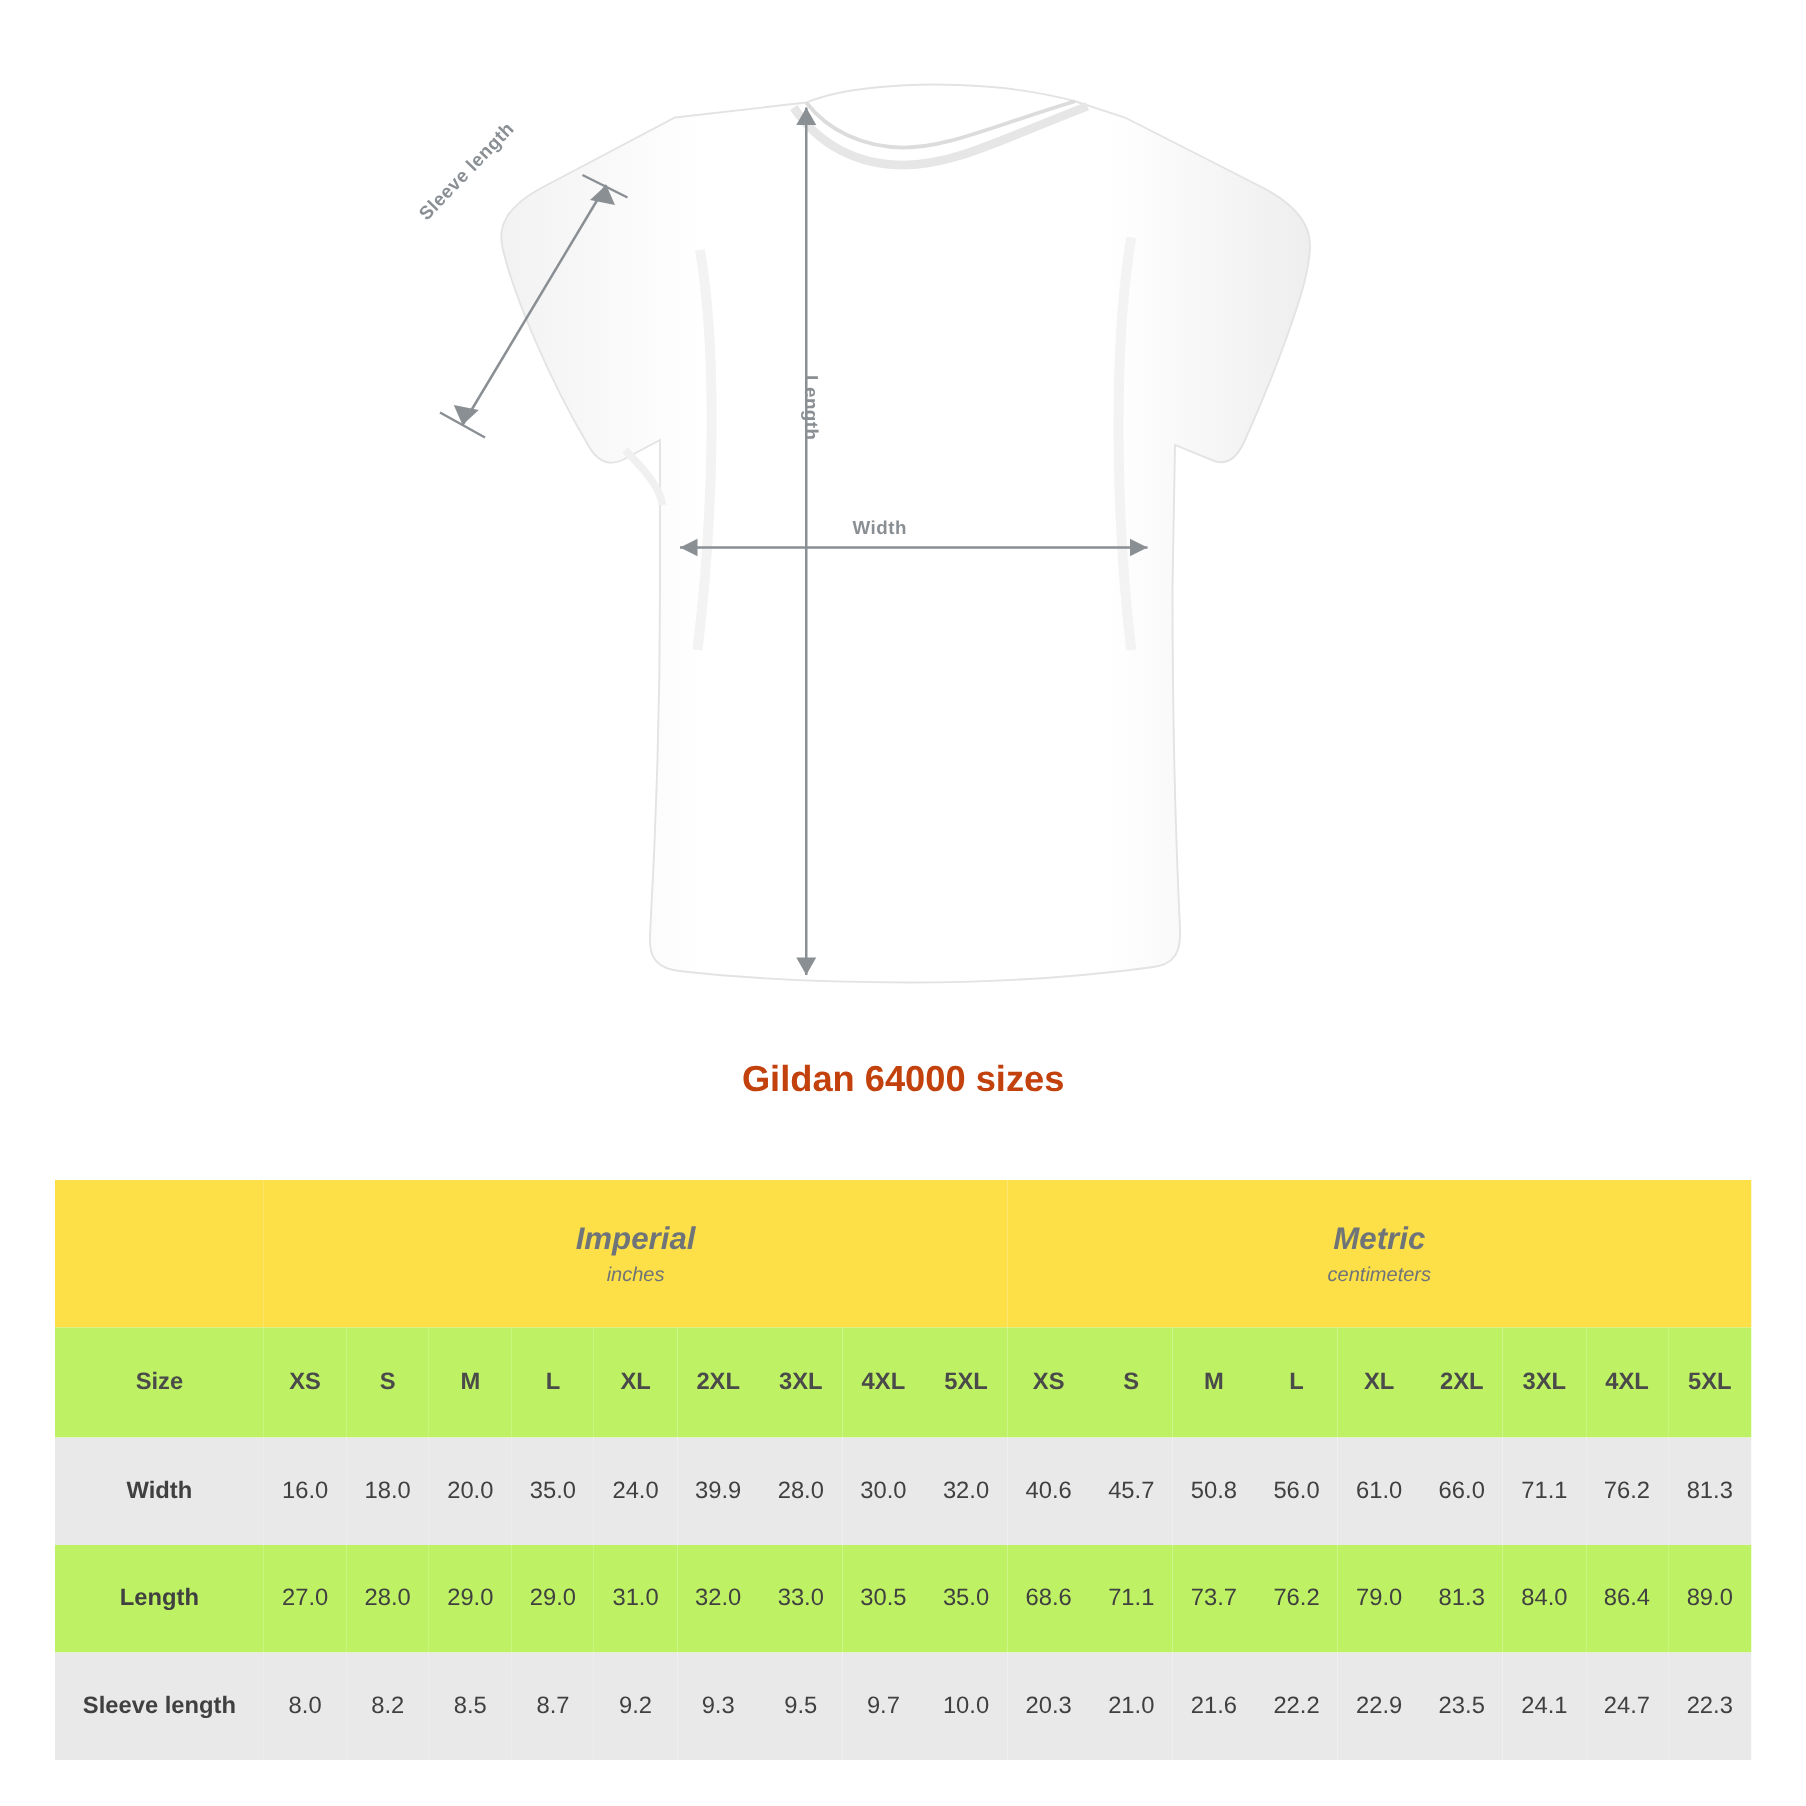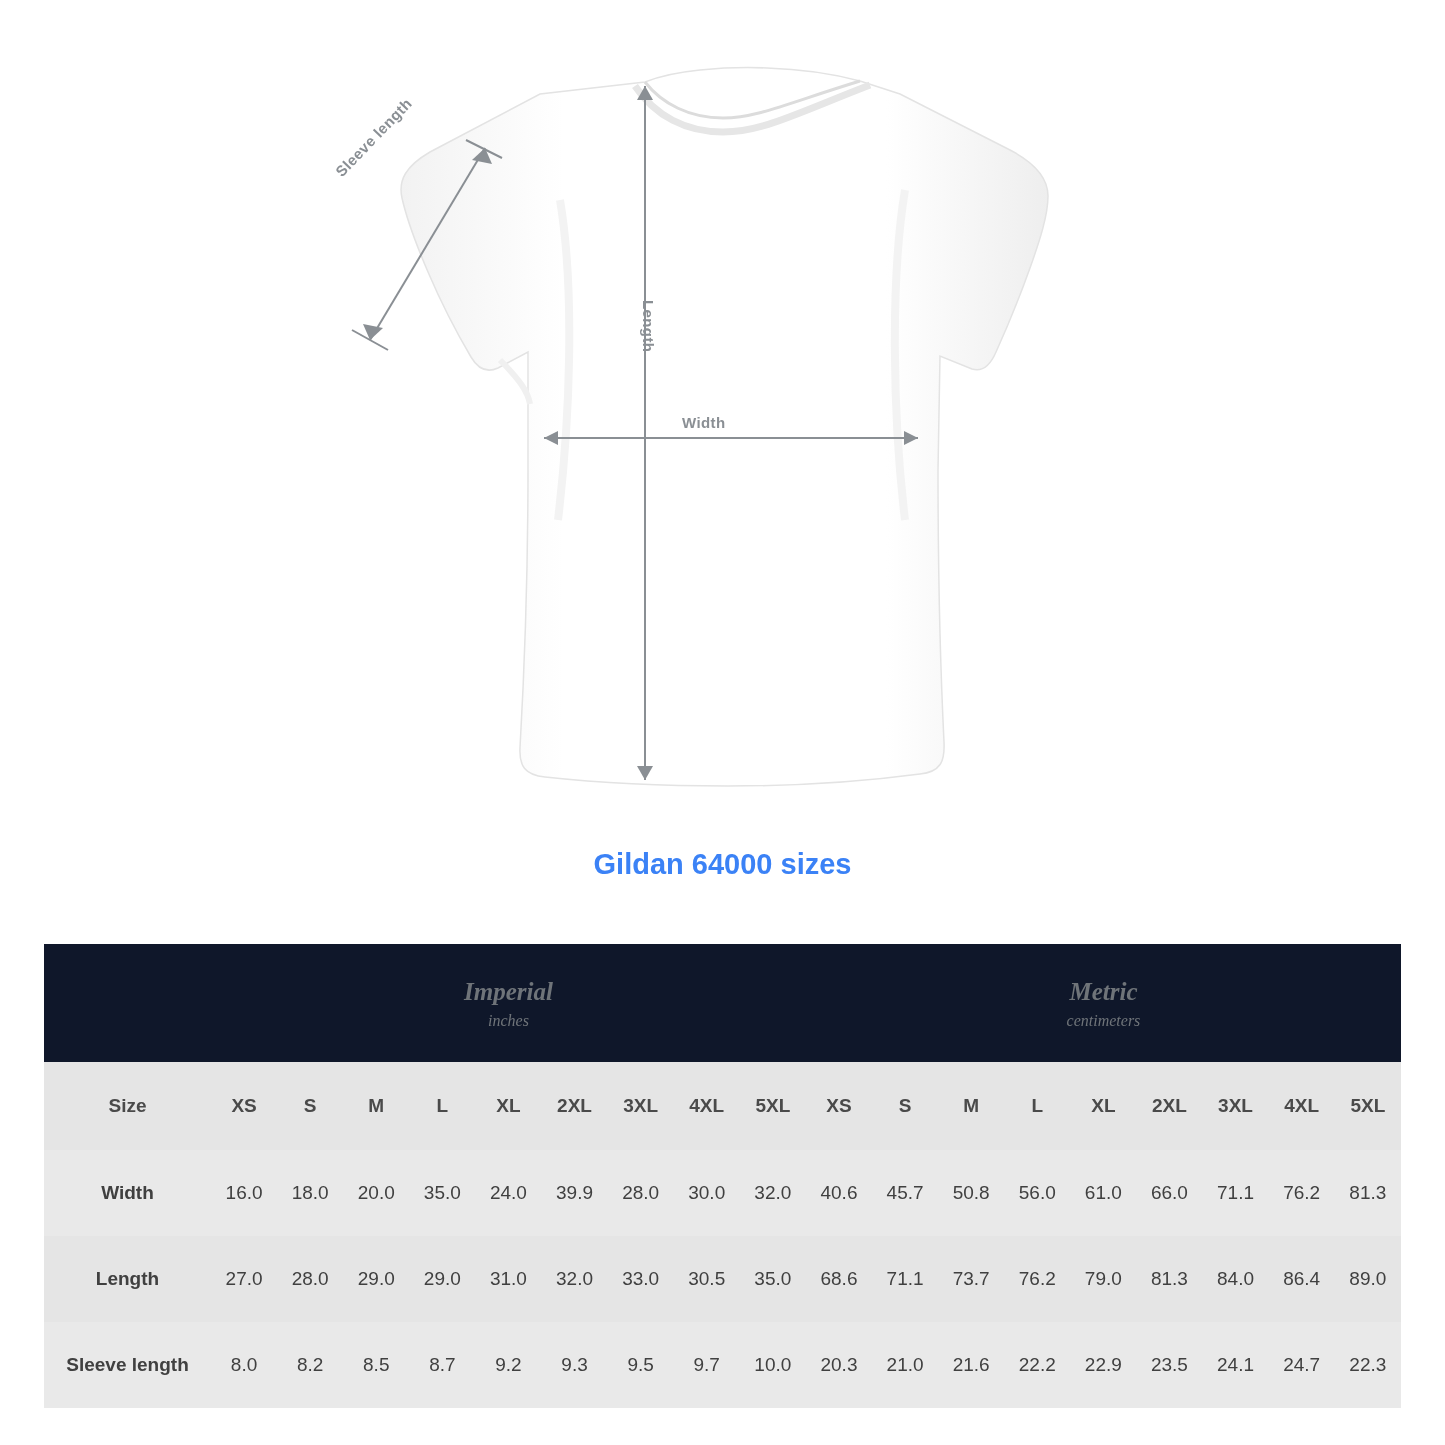--- a/index.html
+++ b/index.html
@@ -54,21 +54,21 @@
   .lbl-width {
     left: 682px;
     top: 414px;
   }
 
   
   .chart-title {
     text-align: center;
     font-size: 29px;
     font-weight: bold;
-    color: #3b82f6;
+    color: #c2410c;
     margin: 0;
     padding: 28px 0 0 0;
   }
   .chart-note {
     text-align: center;
     font-size: 17px;
     font-style: italic;
     color: #6f7479;
     margin: 0;
     padding: 16px 0 0 0;
@@ -87,37 +87,36 @@
     table-layout: fixed;
   }
   table.size-table td,
   table.size-table th {
     border: 0;
     text-align: center;
     vertical-align: middle;
   }
   .unit-head td {
     height: 116px;
-    background: #0f172a;
-    font-family: Liberation Serif, serif;
+    background: #fde047;
   }
   .unit-title {
     font-size: 25px;
     font-style: italic;
     font-weight: bold;
     color: #6f7479;
     line-height: 1.25;
   }
   .unit-sub {
     font-size: 16px;
     font-style: italic;
     color: #6f7479;
     padding-top: 4px;
   }
-  .row-white td { background: #e5e5e5; }
+  .row-white td { background: #bef264; }
   .row-grey td  { background: #e9e9e9; }
 
   .hdr-row td {
     height: 86px;
     font-size: 19px;
     font-weight: bold;
     color: #4a4a4a;
   }
   .body-row td {
     height: 84px;

